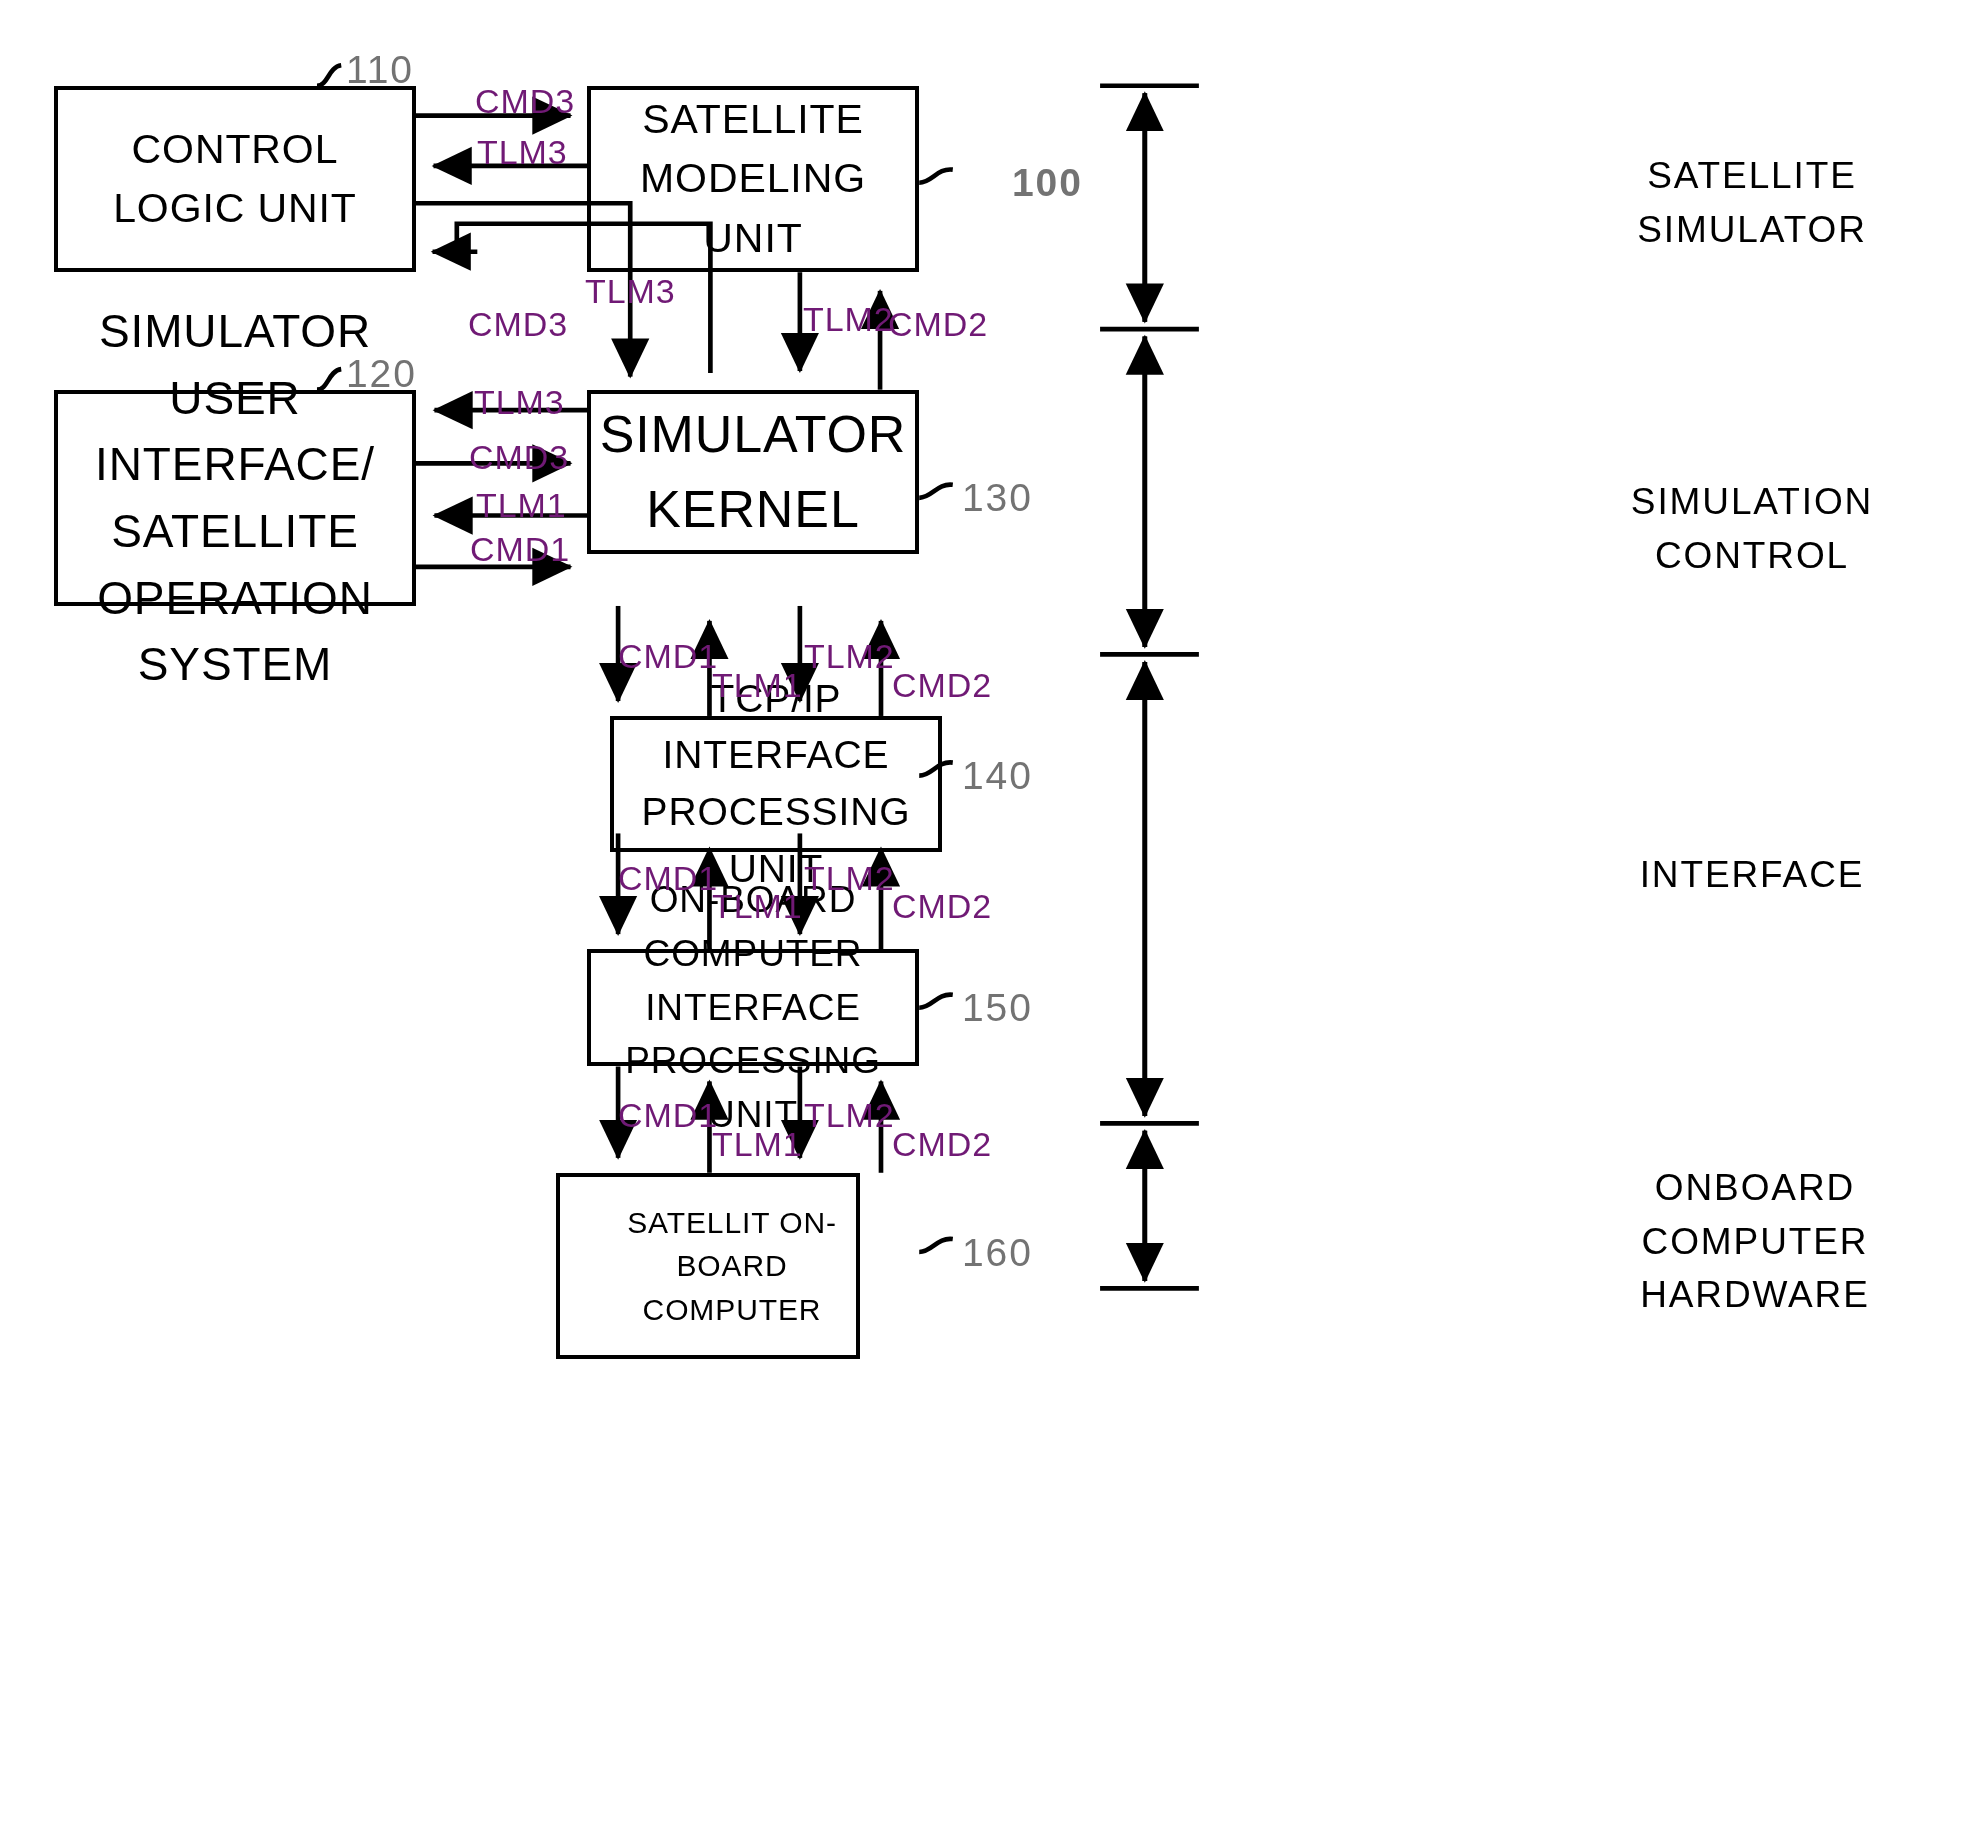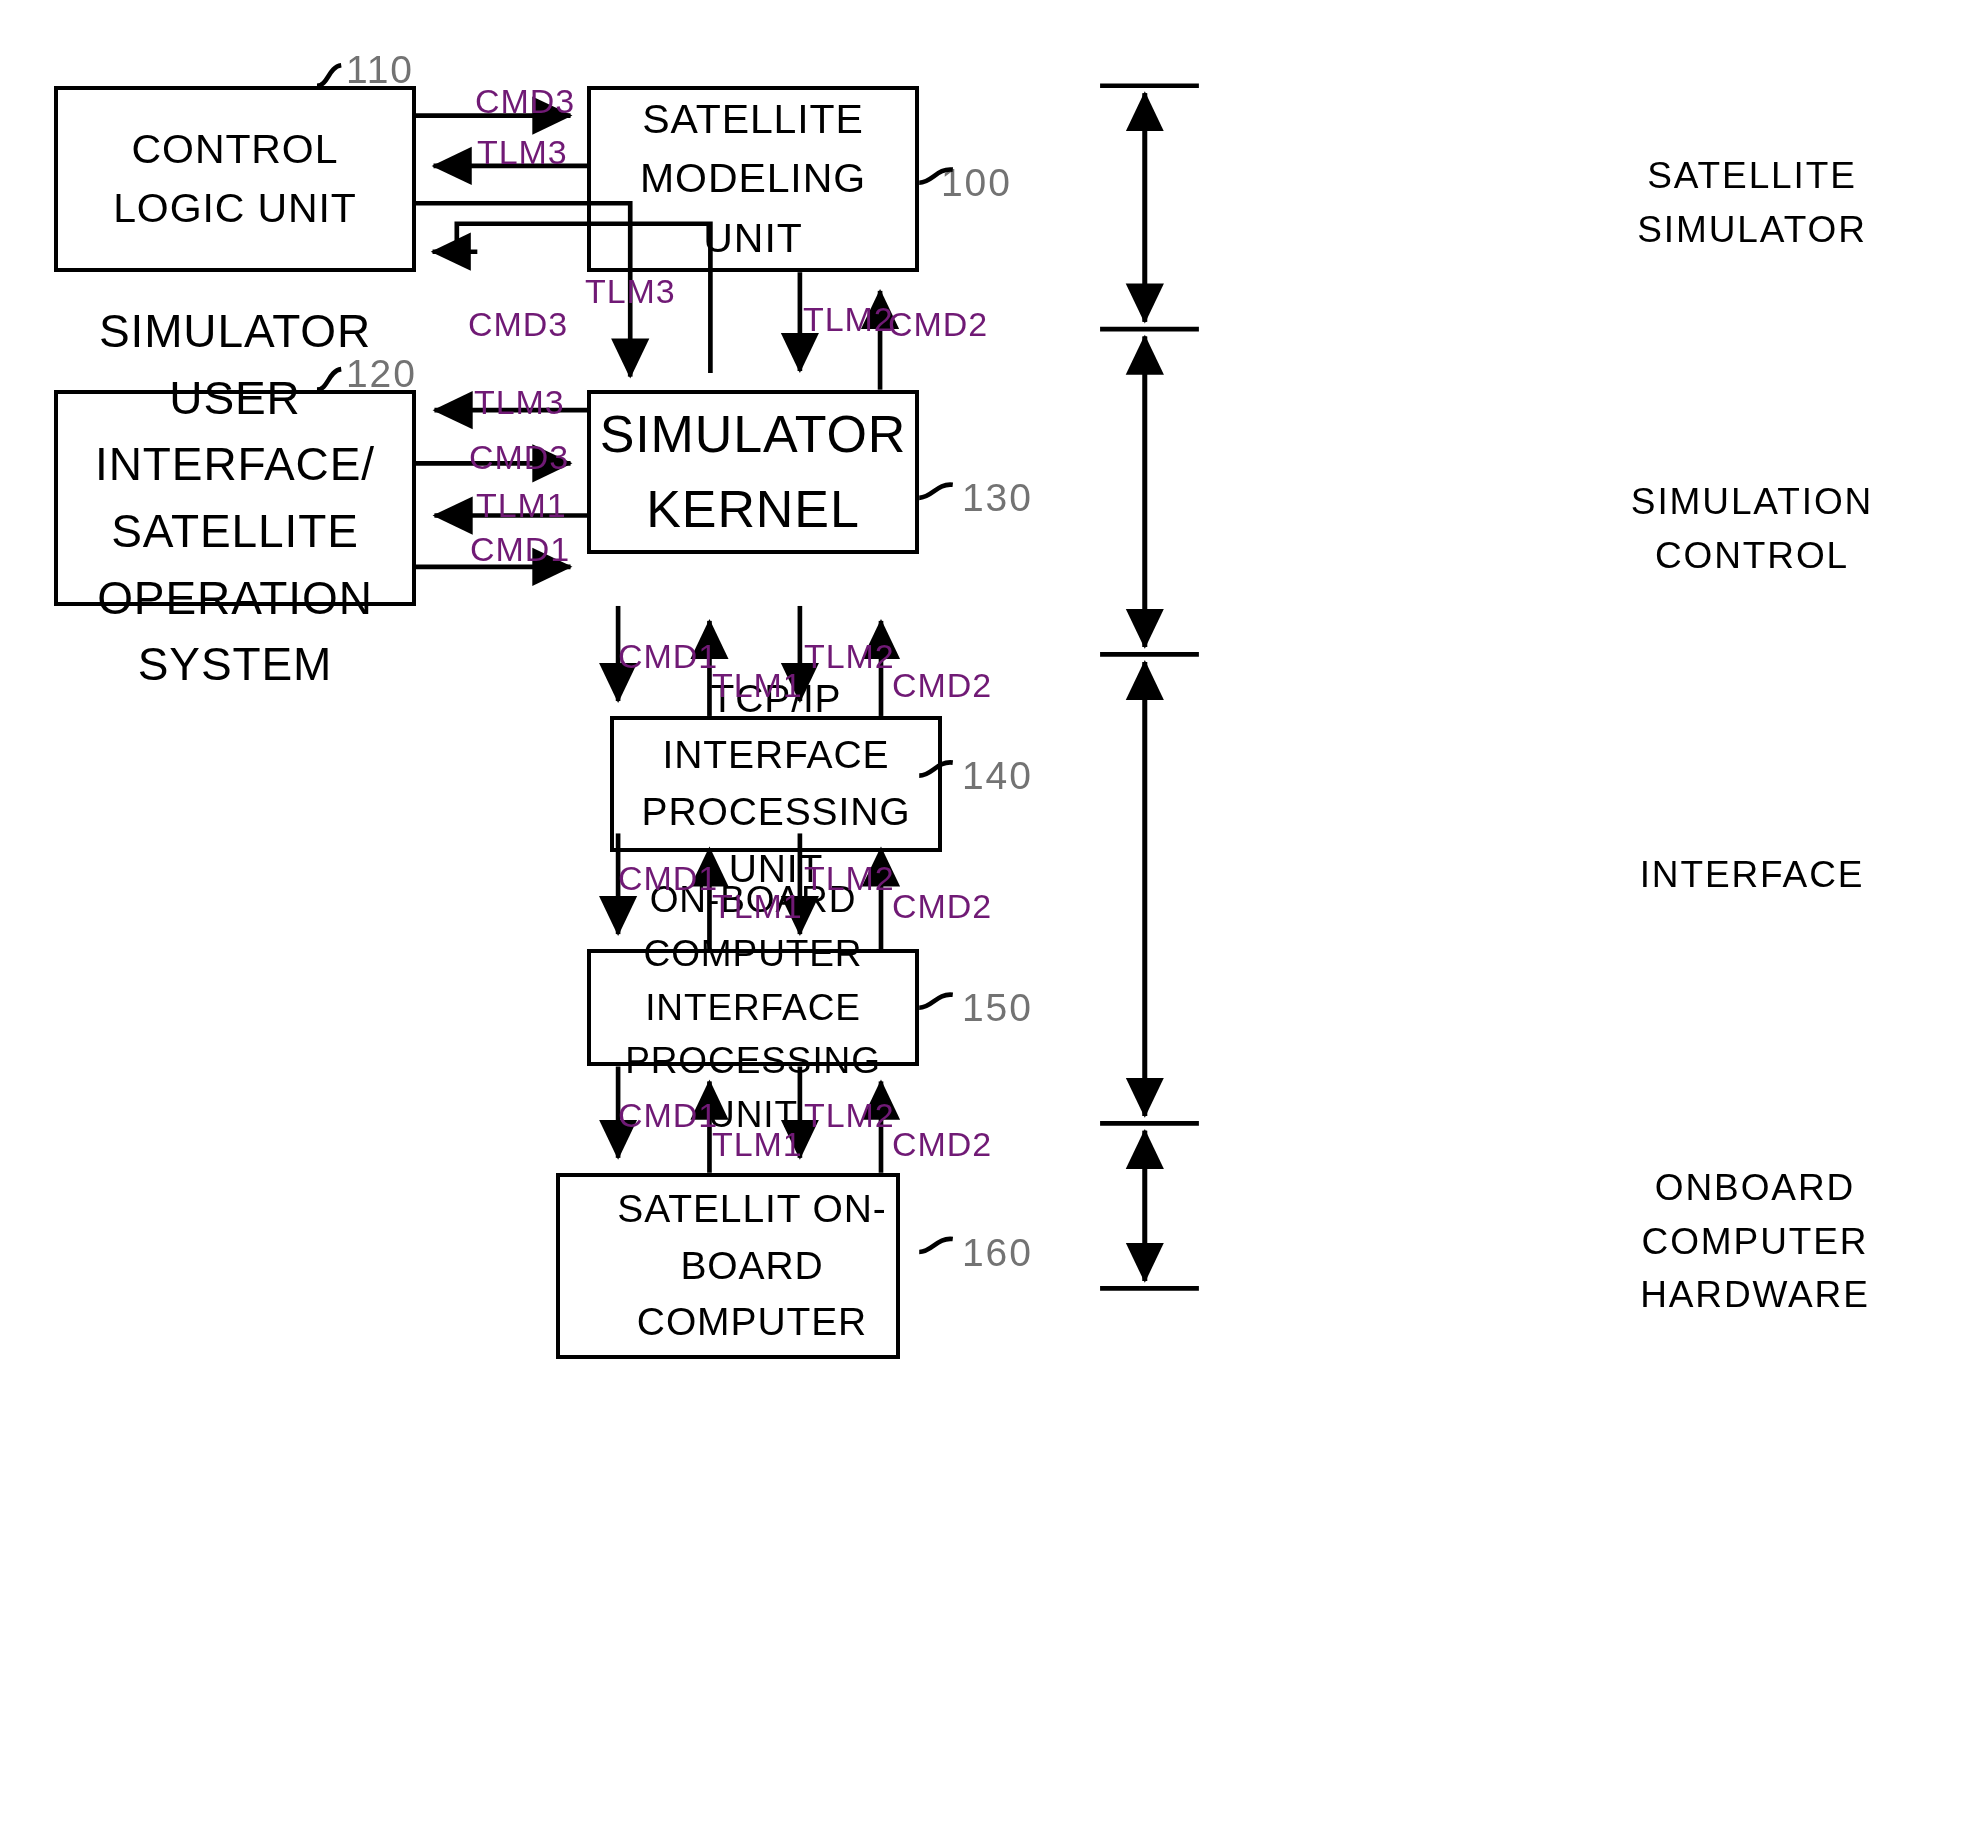--- a/index.html
+++ b/index.html
@@ -100,28 +100,28 @@
   </div>
 
   <div class="box" style="left:587px; top:949px; width:332px; height:117px; font-size:37px;">
     <div>
       <span>ON-BOARD COMPUTER</span>
       <span>INTERFACE PROCESSING</span>
       <span>UNIT</span>
     </div>
   </div>
 
-  <div class="box" style="left:556px; top:1173px; width:344px; height:186px; font-size:39px;padding-left:48px;">
+  <div class="box" style="left:556px; top:1173px; width:304px; height:186px; font-size:30px;padding-left:48px;">
     <div>
       <span>SATELLIT ON-BOARD COMPUTER</span>
     </div>
   </div>
 
   <div class="ref" style="left:346px; top:48px;">110</div>
-  <div class="ref" style="left:941px; top:161px;">100</div>
+  <div class="ref" style="left:1012px; top:161px;font-weight:bold;">100</div>
   <div class="ref" style="left:346px; top:352px;">120</div>
   <div class="ref" style="left:962px; top:476px;">130</div>
   <div class="ref" style="left:962px; top:754px;">140</div>
   <div class="ref" style="left:962px; top:986px;">150</div>
   <div class="ref" style="left:962px; top:1231px;">160</div>
 
   <div class="sectlabel" style="left:1575px; top:149px; width:354px;">SATELLITE
 SIMULATOR</div>
   <div class="sectlabel" style="left:1575px; top:475px; width:354px;">SIMULATION
 CONTROL</div>

